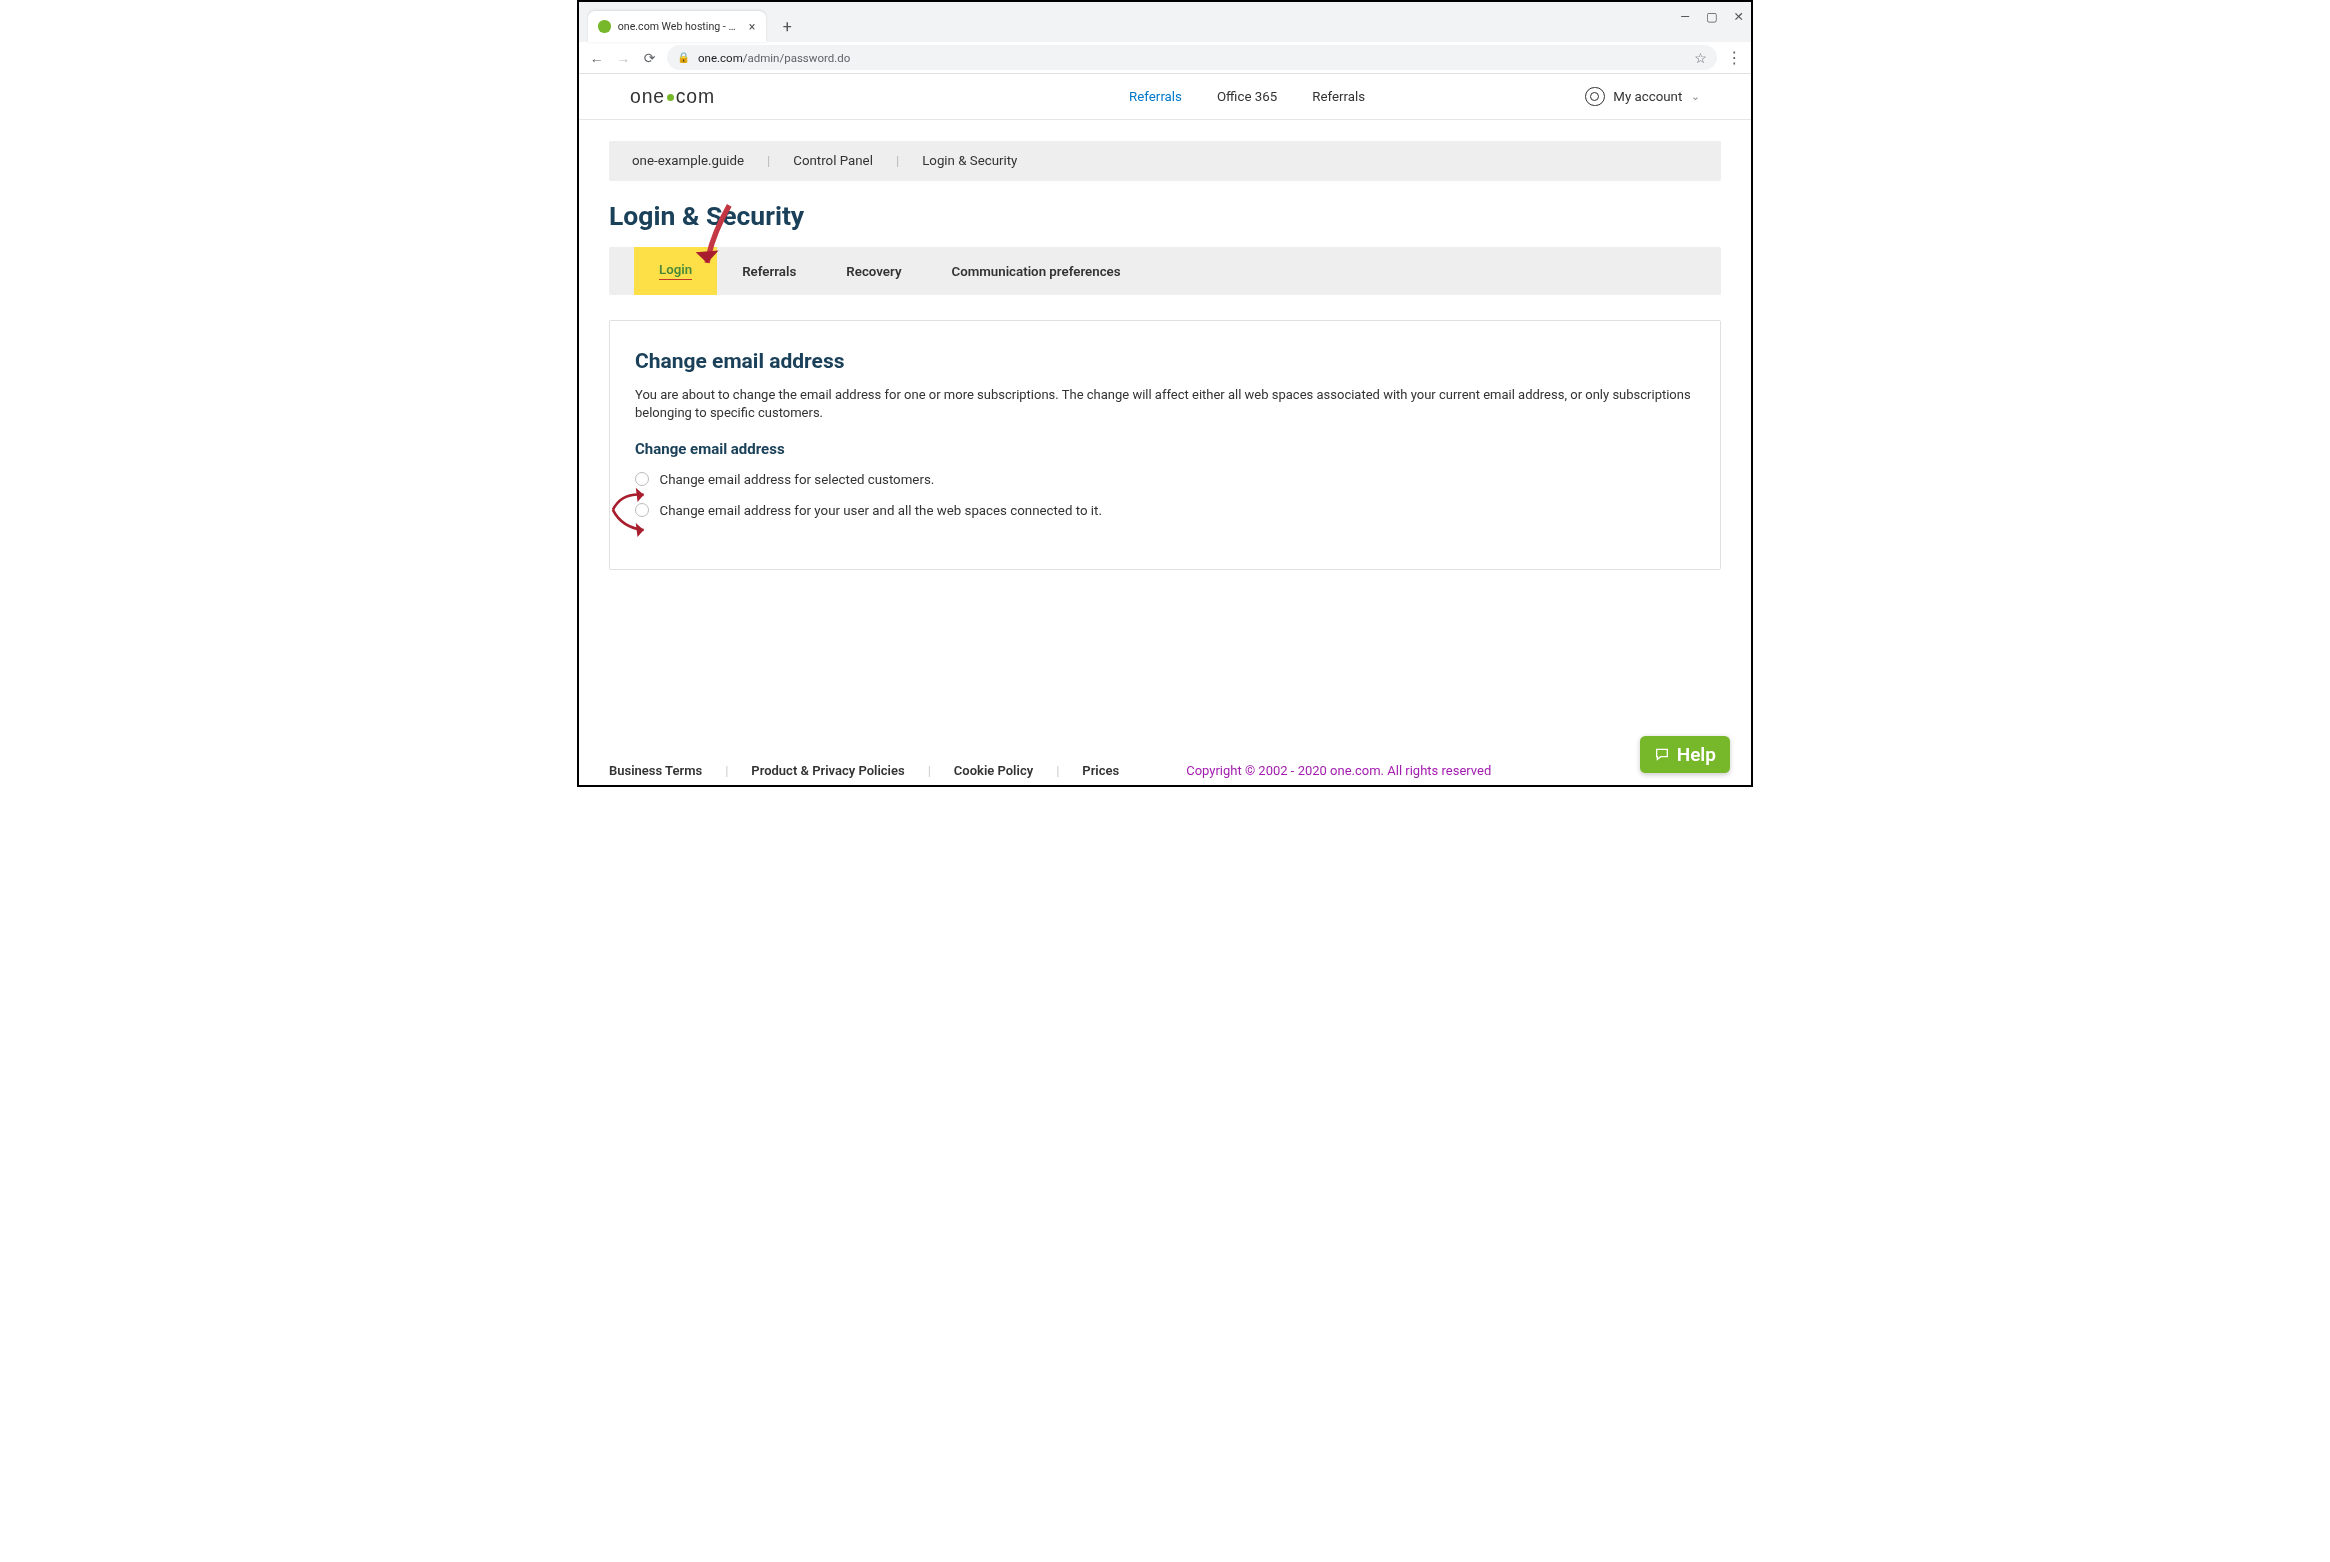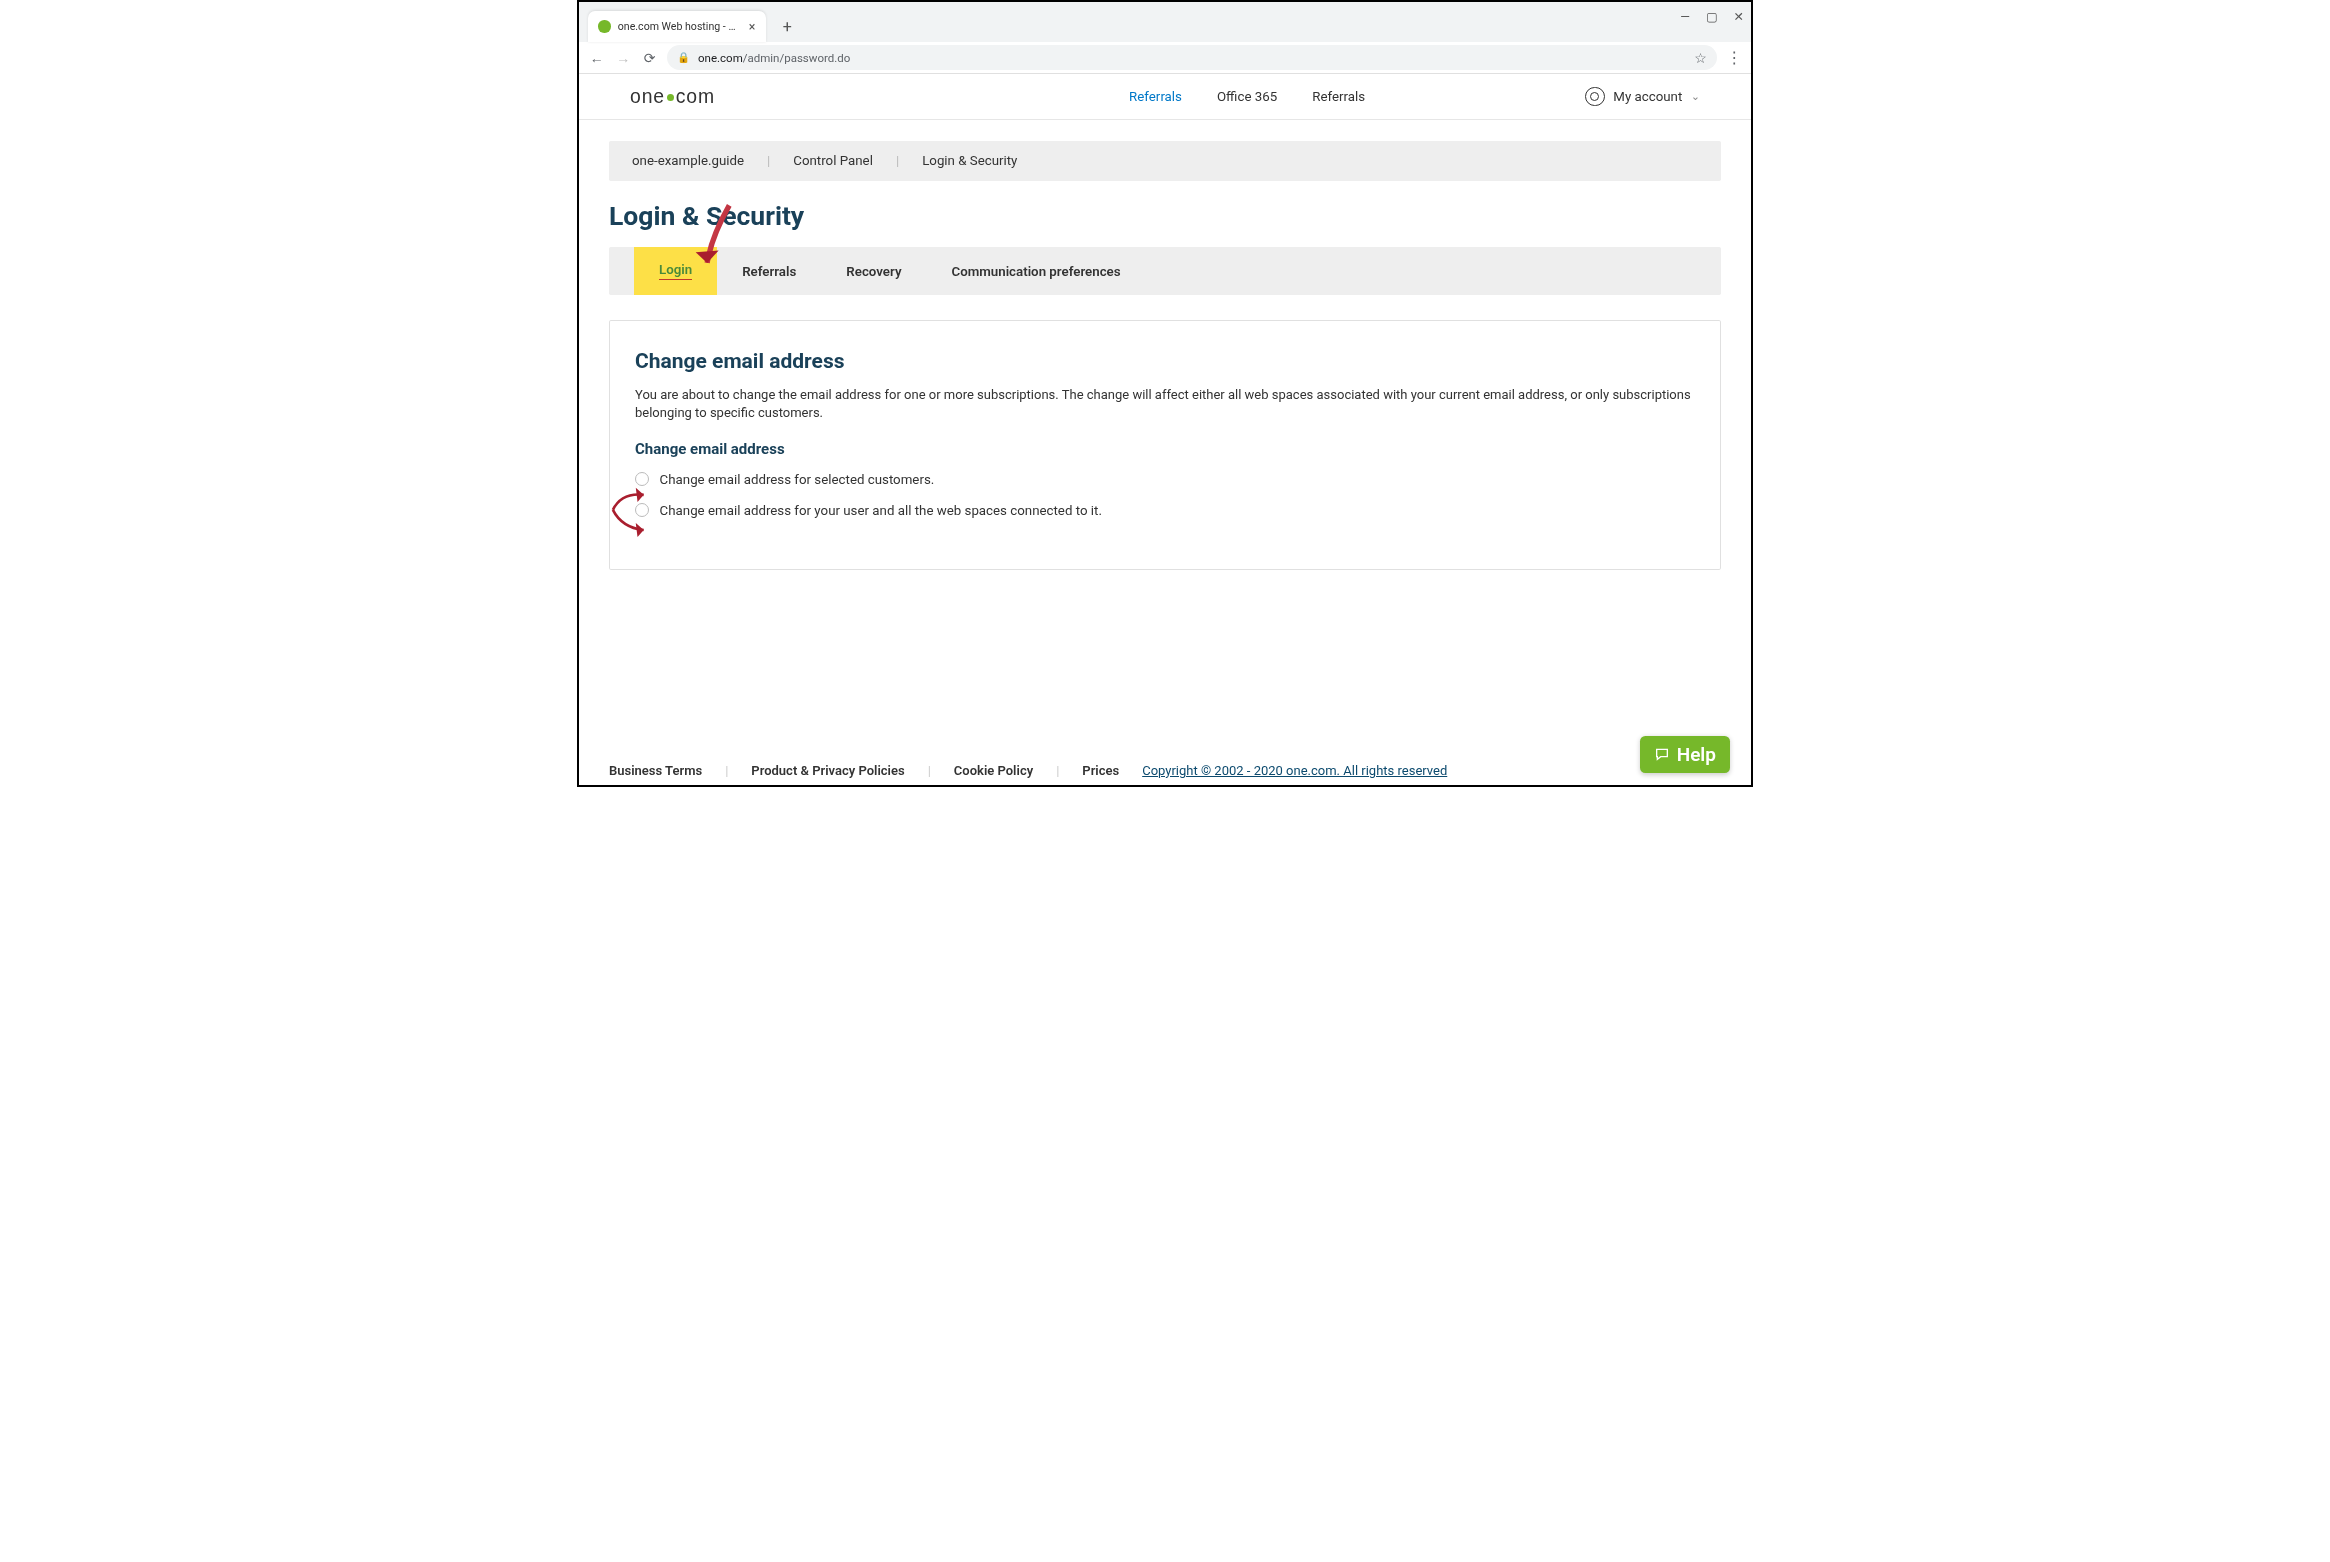--- a/index.html
+++ b/index.html
@@ -58,21 +58,21 @@
   .panel p { font-size:13px; color:#333; line-height:1.4; margin-bottom:17.7px; }
   .panel h3 { font-size:15px; font-weight:700; color:#1a4159; margin-bottom:14px; }
   .radio-row { display:flex; align-items:center; gap:10.6px; margin-bottom:16px; font-size:13.3px; color:#333; }
   .radio { width:14px; height:14px; border:1.3px solid #bbb; border-radius:50%; background:#fff; }
 
   
   .footer { position:absolute; bottom:7px; left:0; right:0; padding:0 30px; display:flex; align-items:center; gap:0; font-size:13px; color:#333; }
   .footer .flink { padding:0 23px; font-weight:600; }
   .footer .flink:first-child { padding-left:0; }
   .footer .fsep { color:#ccc; }
-  .footer .copyright { font-weight:400; color:#0c4a6e;text-decoration:underline; }
+  .footer .copyright { margin-left:44px; font-weight:400; color:#a21caf; }
 
   
   .help-pill { position:absolute; right:21px; bottom:12.4px; background:#76b82a; color:#fff; border-radius:5.3px; padding:7px 14px; display:flex; align-items:center; gap:7px; font-weight:600; font-size:19px; box-shadow:0 1.8px 5.3px rgba(0,0,0,0.2); }
   .help-pill svg { width:16px; height:16px; }
 
   
   .arrow { position:absolute; pointer-events:none; }
 </style>
 </head>
 <body>

